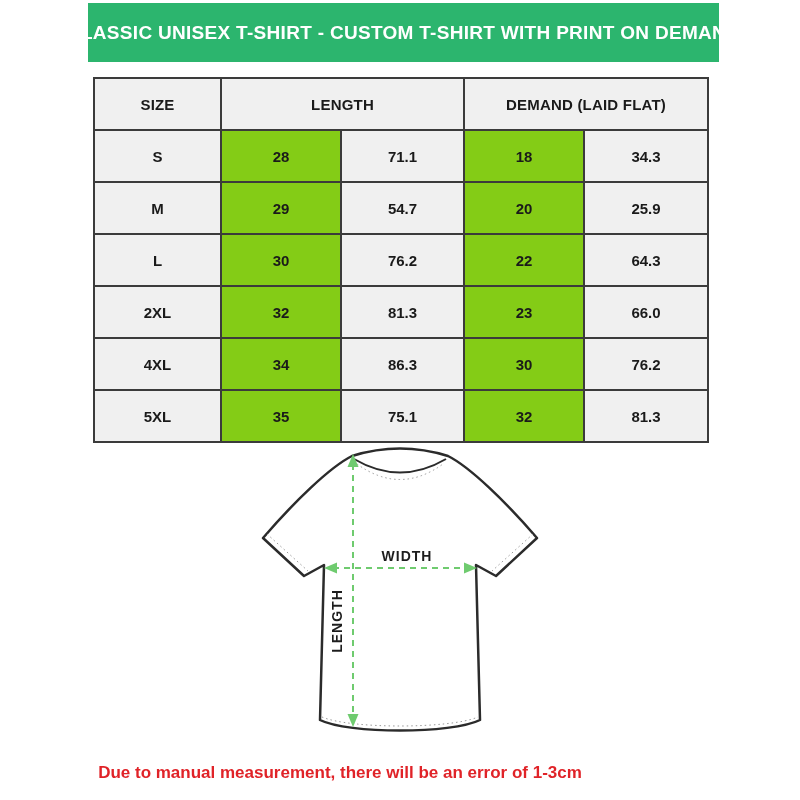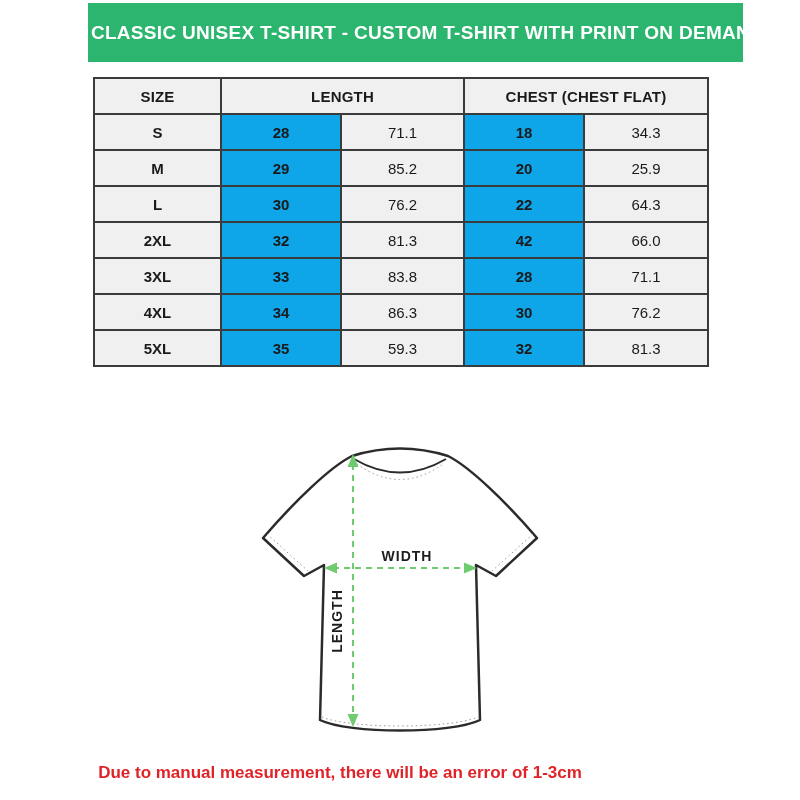--- a/index.html
+++ b/index.html
@@ -1,36 +1,36 @@
 <!DOCTYPE html>
 <html><head>
 <meta charset="utf-8">
 <style>
   html,body{margin:0;padding:0;background:#ffffff;}
   body{width:800px;height:800px;position:relative;font-family:"Liberation Sans",sans-serif;overflow:hidden;}
 
   .banner{
     position:absolute;left:88px;top:3px;width:631px;height:59px;
-    background:#2cb56e;display:flex;align-items:center;justify-content:center;padding-left:24px;
+    background:#2cb56e;display:flex;align-items:center;justify-content:center;
   }
   .banner-title{
     color:#ffffff;font-size:19px;font-weight:bold;letter-spacing:.3px;text-align:center;white-space:nowrap;
   }
 
   table.size-chart{
     position:absolute;left:93px;top:77px;border-collapse:collapse;table-layout:fixed;
   }
   table.size-chart td,table.size-chart th{
     border:2px solid #3b3b3b;text-align:center;vertical-align:middle;
-    height:36px;padding:0;color:#1a1a1a;box-sizing:border-box;margin-top:28px;
+    height:52px;padding:0;color:#1a1a1a;box-sizing:border-box;margin-top:28px;
   }
   table.size-chart th{background:#f0f0f0;font-size:15px;font-weight:bold;letter-spacing:.2px;}
   td.size-col{background:#f0f0f0;font-weight:bold;font-size:15px;}
-  td.in-col{background:#0ea5e9;font-weight:600;font-size:15px;}
-  td.cm-col{background:#f0f0f0;font-weight:400;font-size:15px;}
+  td.in-col{background:#84cc16;font-weight:600;font-size:15px;}
+  td.cm-col{background:#f0f0f0;font-weight:700;font-size:15px;}
   .c-size{width:127px;} .c-lin{width:120px;} .c-lcm{width:123px;} .c-cin{width:120px;} .c-ccm{width:124px;}
 
   .diagram{position:absolute;left:240px;top:430px;width:320px;height:320px;}
 
   .footer-note{
     position:absolute;left:0;top:763px;width:680px;text-align:center;
     color:#e02328;font-size:17px;font-weight:bold;
   }
 </style>
 </head>
@@ -45,70 +45,63 @@
     <col class="c-size">
       <col class="c-lin">
       <col class="c-lcm">
       <col class="c-cin">
       <col class="c-ccm">
   </colgroup>
   <thead>
     <tr>
       <th>SIZE</th>
       <th colspan="2">LENGTH</th>
-      <th colspan="2">CHEST (CHEST FLAT)</th>
+      <th colspan="2">DEMAND (LAID FLAT)</th>
     </tr>
   </thead>
   <tbody>
     <tr>
       <td class="size-col">S</td>
       <td class="in-col">28</td>
       <td class="cm-col">71.1</td>
       <td class="in-col">18</td>
       <td class="cm-col">34.3</td>
     </tr>
     <tr>
       <td class="size-col">M</td>
       <td class="in-col">29</td>
-      <td class="cm-col">85.2</td>
+      <td class="cm-col">54.7</td>
       <td class="in-col">20</td>
       <td class="cm-col">25.9</td>
     </tr>
     <tr>
       <td class="size-col">L</td>
       <td class="in-col">30</td>
       <td class="cm-col">76.2</td>
       <td class="in-col">22</td>
       <td class="cm-col">64.3</td>
     </tr>
     <tr>
       <td class="size-col">2XL</td>
       <td class="in-col">32</td>
       <td class="cm-col">81.3</td>
-      <td class="in-col">42</td>
+      <td class="in-col">23</td>
       <td class="cm-col">66.0</td>
-    </tr>
-    <tr>
-      <td class="size-col">3XL</td>
-      <td class="in-col">33</td>
-      <td class="cm-col">83.8</td>
-      <td class="in-col">28</td>
-      <td class="cm-col">71.1</td>
     </tr>
     <tr>
       <td class="size-col">4XL</td>
       <td class="in-col">34</td>
       <td class="cm-col">86.3</td>
       <td class="in-col">30</td>
       <td class="cm-col">76.2</td>
     </tr>
     <tr>
       <td class="size-col">5XL</td>
       <td class="in-col">35</td>
-      <td class="cm-col">59.3</td>
+      <td class="cm-col">75.1</td>
       <td class="in-col">32</td>
       <td class="cm-col">81.3</td>
     </tr>
   </tbody>
 </table>
 
 <svg class="diagram" viewBox="0 0 320 320">
 
   <path d="M 112,26
            C 90,37 54,72 23,108

